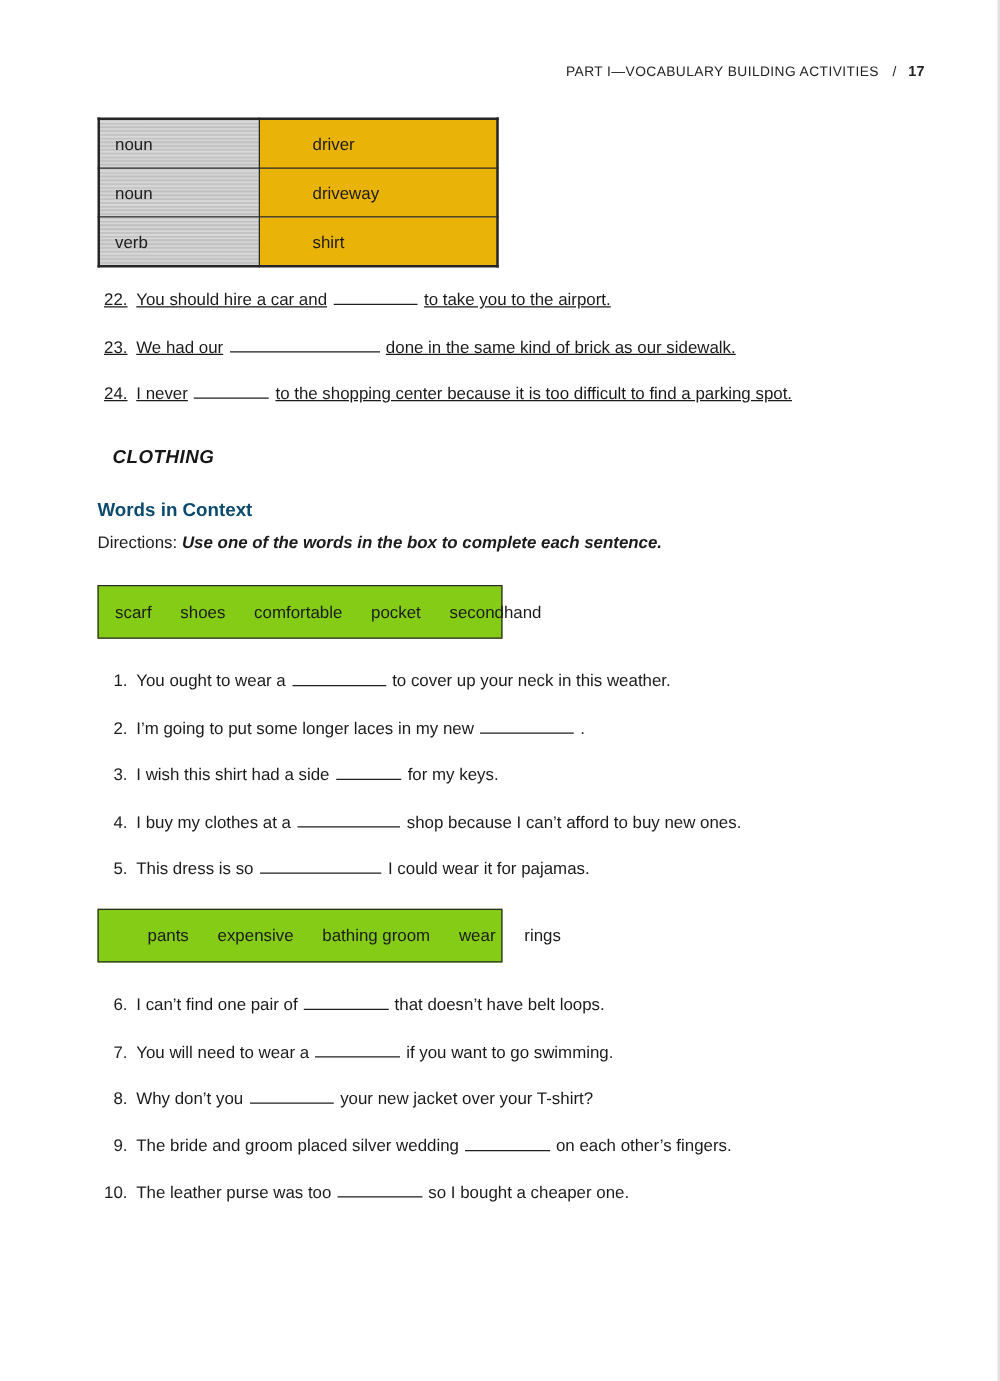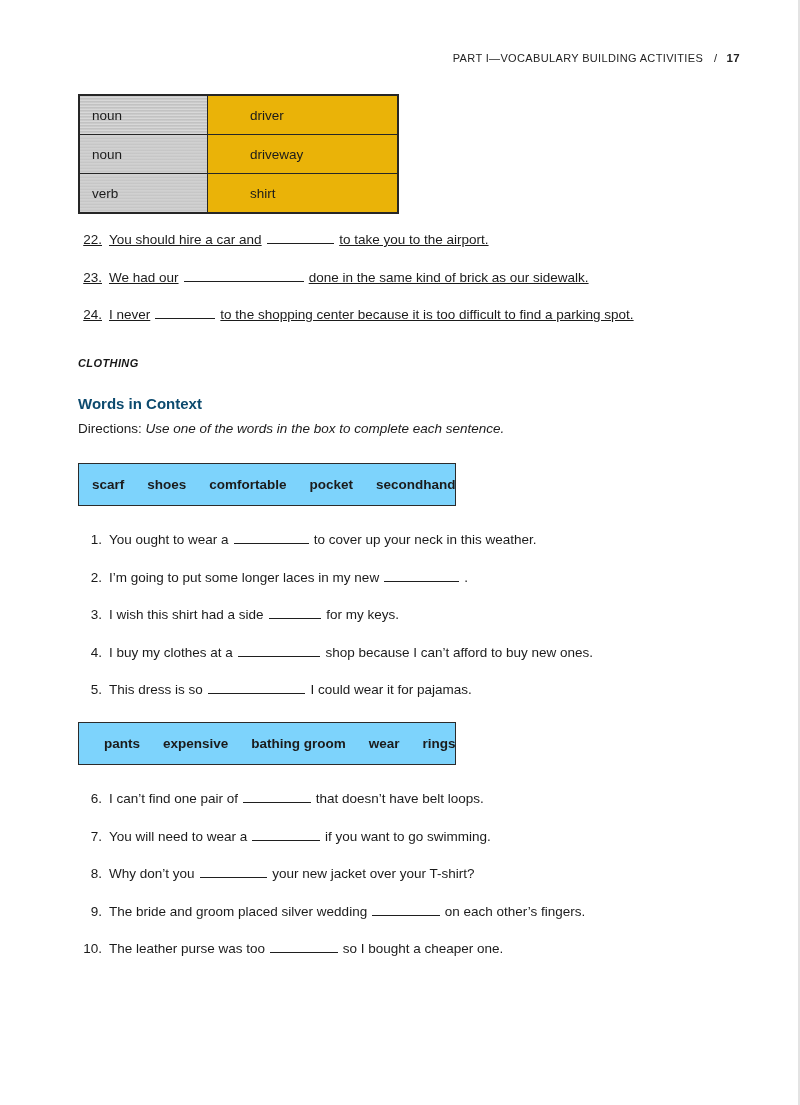--- a/index.html
+++ b/index.html
@@ -30,32 +30,32 @@
   .ex-c{margin-top:25px;}
   .item{display:flex;align-items:baseline;line-height:18px;margin-bottom:19.5px;}
   .item:last-child{margin-bottom:0;}
   .num{flex:0 0 24px;width:24px;text-align:right;margin-right:7px;}
   .blank{
     display:inline-block;color:transparent;letter-spacing:0;
     border-bottom:1.5px solid #1f1f1f;margin:0 5px;line-height:12px;
     white-space:nowrap;overflow:hidden;
   }
   
-  .section-title{margin:33px 0 0;font-size:11px;font-weight:800;font-style:italic;letter-spacing:.4px;color:#161616;}
+  .section-title{margin:33px 12px 0;font-size:15px;font-weight:800;font-style:italic;letter-spacing:.4px;color:#161616;}
   .subsection-title{margin:26px 0 0;font-size:15px;font-weight:bold;color:#0c4a6e;}
   .directions{margin:9px 0 0;font-size:13.5px;}
-  .directions em{font-style:italic;}
+  .directions em{font-style:italic;font-weight:bold;}
   
   .word-box{
-    margin-top:27px;width:378px;height:43px;box-sizing:border-box;
-    border:1.7px solid #2b2b2b;background:#7dd3fc;
+    margin-top:27px;width:324px;height:43px;box-sizing:border-box;
+    border:1.7px solid #2b2b2b;background:#84cc16;
     display:flex;align-items:center;gap:23px;padding-left:13px;
-    font-size:13.5px;white-space:nowrap;font-weight:bold;
+    font-size:13.5px;white-space:nowrap;
   }
-  .word-box-2{padding-left:25px;margin-top:23px;}
+  .word-box-2{padding-left:39px;margin-top:23px;}
 </style>
 </head>
 <body>
 
 <div class="page">
 
   <div class="header">
     <span>PART I—VOCABULARY BUILDING ACTIVITIES</span><span class="sep">/</span><span class="pagenum">17</span>
   </div>
 

